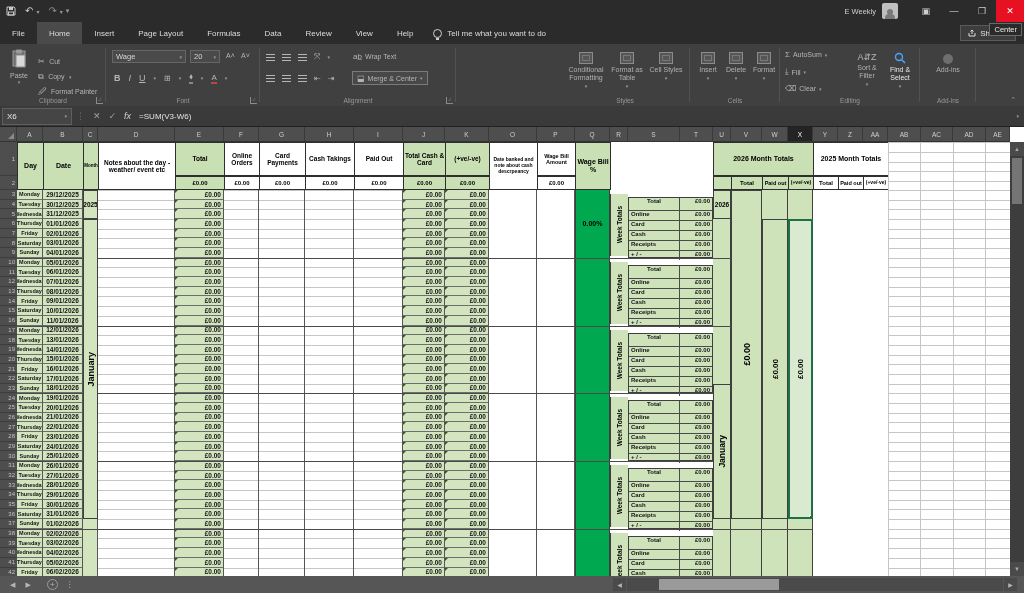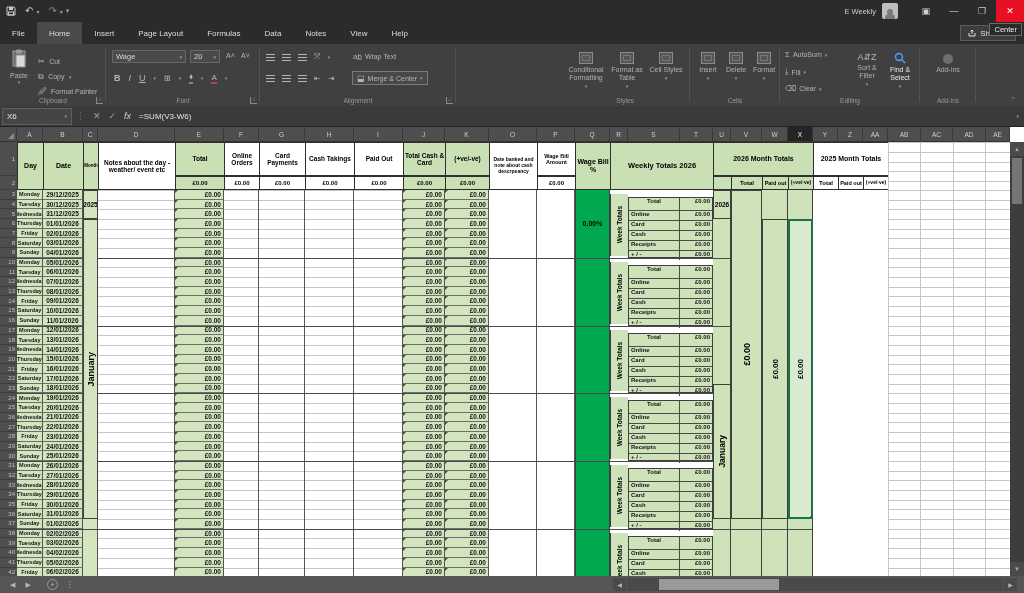--- a/index.html
+++ b/index.html
@@ -147,23 +147,27 @@
 </div>
 <div id="close-tooltip" class="abs">Center</div>
 
 <div id="tabrow" class="abs">
     <div class="rtab">File</div>
     <div class="rtab active">Home</div>
     <div class="rtab">Insert</div>
     <div class="rtab">Page Layout</div>
     <div class="rtab">Formulas</div>
     <div class="rtab">Data</div>
-    <div class="rtab">Notes</div>
+    <div class="rtab">Review</div>
     <div class="rtab">View</div>
     <div class="rtab">Help</div>
+    <div id="tellme">
+      <span id="bulb"></span>
+      <span>Tell me what you want to do</span>
+    </div>
   </div>
 <div id="share-btn">
   <svg width="8" height="8" viewBox="0 0 8 8">
       <path d="M1 4v3h6V4M4 5V1M2.5 2.5L4 1l1.5 1.5" stroke="#e0e0e0" fill="none"></path>
     </svg>
   <span>Share</span>
     <span class="ddc">▾</span>
 </div>
 
 <div id="ribbon" class="abs">
@@ -431,21 +435,20 @@
     <div class="hcell" style="position: absolute; left: 354px; top: 15px; width: 50px; height: 34px; font-size: 6.5px;">Paid Out</div>
     <div class="hcell" style="position: absolute; left: 354px; top: 49px; width: 50px; height: 14px; font-size: 6px;">£0.00</div>
     <div class="hcell green" style="position: absolute; left: 403px; top: 15px; width: 43px; height: 34px; font-size: 6.5px;">Total Cash &amp; Card</div>
     <div class="hcell green" style="position: absolute; left: 403px; top: 49px; width: 43px; height: 14px; font-size: 6px;">£0.00</div>
     <div class="hcell green" style="position: absolute; left: 445px; top: 15px; width: 45px; height: 34px; font-size: 6.5px;">(+ve/-ve)</div>
     <div class="hcell green" style="position: absolute; left: 445px; top: 49px; width: 45px; height: 14px; font-size: 6px;">£0.00</div>
     <div class="hcell" style="position: absolute; left: 489px; top: 15px; width: 49px; height: 48px; font-size: 5px;">Date banked and note about cash descrpeancy</div>
     <div class="hcell" style="position: absolute; left: 537px; top: 15px; width: 39px; height: 34px; font-size: 5.5px;">Wage Bill Amount</div>
     <div class="hcell" style="position: absolute; left: 537px; top: 49px; width: 39px; height: 14px; font-size: 6px;">£0.00</div>
     <div class="hcell green" style="position: absolute; left: 575px; top: 15px; width: 36px; height: 48px; font-size: 7px;">Wage Bill %</div>
-    <div class="hcell green" style="position: absolute; left: 610px; top: 15px; width: 104px; height: 48px; font-size: 7.5px;">Weekly Totals 2026</div>
     <div class="hcell green" style="position: absolute; left: 713px; top: 15px; width: 101px; height: 34px; font-size: 7px;">2026 Month Totals</div>
     <div class="hcell green" style="position: absolute; left: 713px; top: 49px; width: 19px; height: 14px; font-size: 6px;"></div>
     <div class="hcell green" style="position: absolute; left: 731px; top: 49px; width: 32px; height: 14px; font-size: 6px;">Total</div>
     <div class="hcell green" style="position: absolute; left: 762px; top: 49px; width: 27px; height: 14px; font-size: 5.5px;">Paid out</div>
     <div class="hcell green" style="position: absolute; left: 788px; top: 49px; width: 26px; height: 14px; font-size: 5px;">(+ve/-ve)</div>
     <div class="hcell" style="position: absolute; left: 813px; top: 15px; width: 76px; height: 34px; font-size: 7px;">2025 Month Totals</div>
     <div class="hcell" style="position: absolute; left: 813px; top: 49px; width: 26px; height: 14px; font-size: 6px;">Total</div>
     <div class="hcell" style="position: absolute; left: 838px; top: 49px; width: 26px; height: 14px; font-size: 5.5px;">Paid out</div>
     <div class="hcell" style="position: absolute; left: 863px; top: 49px; width: 26px; height: 14px; font-size: 5px;">(+ve/-ve)</div>
     <div class="gridcol" style="position: absolute; left: 98px; top: 63px; width: 77px; height: 387.2px;"></div>

